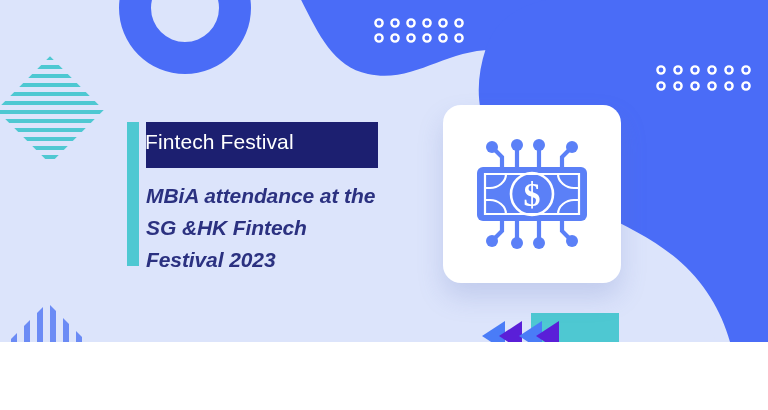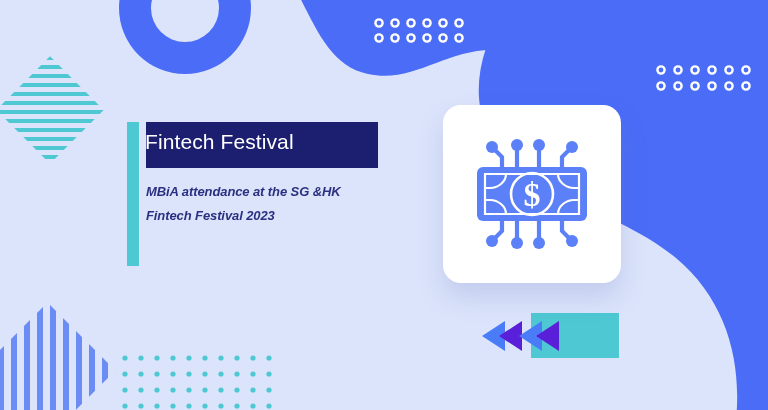--- a/index.html
+++ b/index.html
@@ -3,21 +3,21 @@
 <meta charset="utf-8">
 <style>
   html, body {
     margin: 0;
     padding: 0;
     background: #ffffff;
   }
   #banner {
     position: relative;
     width: 768px;
-    height: 410px;
+    height: 342px;
     overflow: hidden;
     background: #ef4444;
     font-family: "Liberation Sans", sans-serif;
   }
   .layer {
     position: absolute;
     top: 0; left: 0;
     width: 768px;
     height: 410px;
   }
@@ -56,22 +56,22 @@
     font-weight: 400;
     color: #ffffff;
     letter-spacing: 0.1px;
     white-space: nowrap;
   }
   .subtitle-text {
     position: absolute;
     left: 19px;
     top: 62px;
     width: 232px;
-    font-size: 13px;
-    line-height: 24px;
+    font-size: 21px;
+    line-height: 32px;
     font-weight: bold;
     font-style: italic;
     color: #2b3180;
     letter-spacing: -0.1px;
   }
 
   
   .icon-card {
     position: absolute;
     left: 443px;

